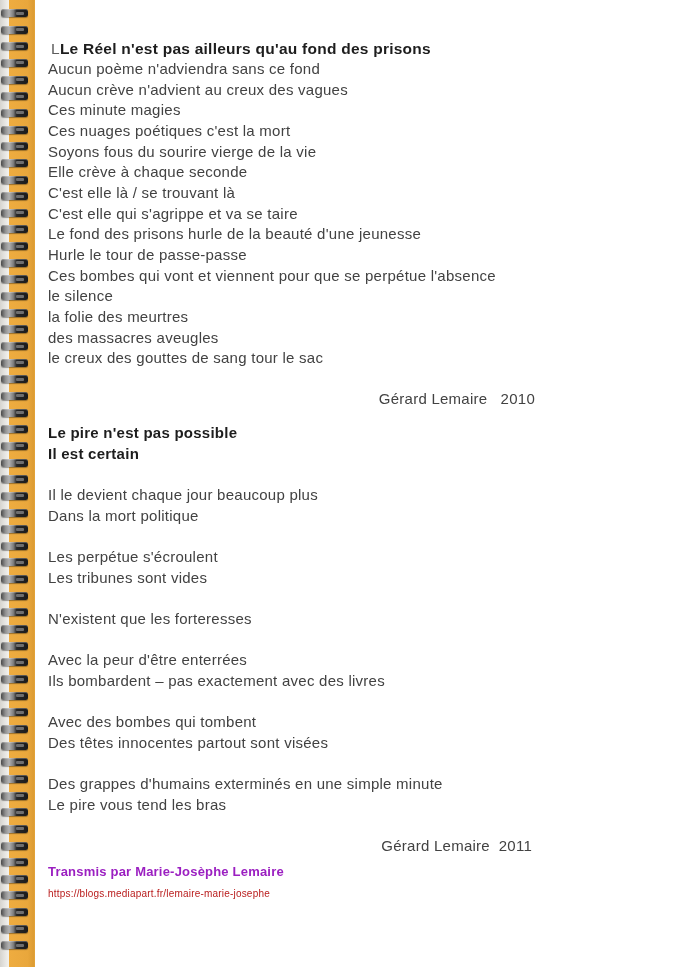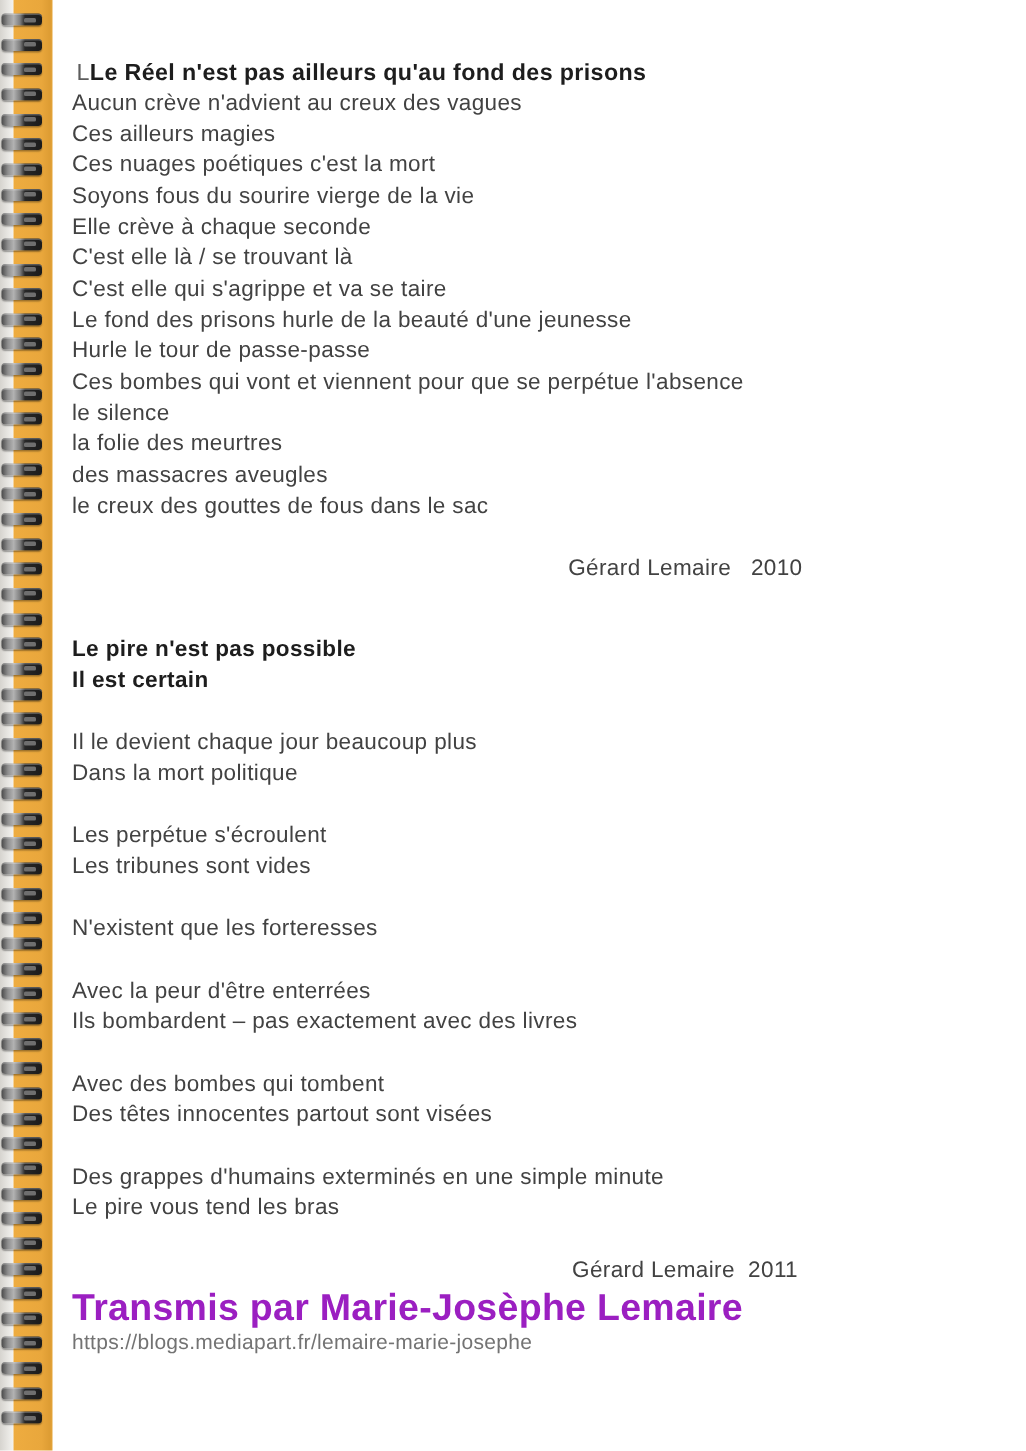--- a/index.html
+++ b/index.html
@@ -46,32 +46,32 @@
     font-size: 15.5px; font-weight: 400; line-height: 21px;
     color: #5d5d5d;
   }
   .p1-title .bold { font-weight: 700; color: #1d1d1d; }
   .line { white-space: pre; }
   .attribution {
     width: 487px; text-align: right; white-space: pre;
     margin-top: 20.65px;
   }
   .attribution2 { width: 484px; }
-  .p2-title { margin-top: 34px; }
+  .p2-title { margin-top: 13px; }
   .bold-lines .line { font-weight: 700; color: #1d1d1d; }
   .stanza { margin-top: 20.65px; }
   .transmitted {
     margin-top: 3px;
-    font-size: 25px; font-weight: 700; line-height: 24px;
+    font-size: 13px; font-weight: 700; line-height: 24px;
     letter-spacing: 0.2px;
     color: #9b1fc1;
   }
   .url {
-    font-size: 14px; line-height: 20.5px; letter-spacing: 0.2px;
-    color: #737373;
+    font-size: 10px; line-height: 20.5px; letter-spacing: 0.2px;
+    color: #b91c1c;
   }
 </style>
 </head>
 <body>
 
 <div class="page">
 
   <div>
     <div class="gutter"></div>
     <div class="strip"></div>
@@ -134,34 +134,35 @@
         <div class="coil" style="top: 924.75px;"></div>
         <div class="coil" style="top: 941.4px;"></div>
       </div>
   </div>
 
   <main class="content">
 
     <h1 class="p1-title"><span class="prefix">L</span><span class="bold">Le Réel n'est pas ailleurs qu'au fond des prisons</span></h1>
 
     <div class="lines">
+        <div class="line">Aucun poème n'adviendra sans ce fond</div>
         <div class="line">Aucun crève n'advient au creux des vagues</div>
-        <div class="line">Ces ailleurs magies</div>
+        <div class="line">Ces minute magies</div>
         <div class="line">Ces nuages poétiques c'est la mort</div>
         <div class="line">Soyons fous du sourire vierge de la vie</div>
         <div class="line">Elle crève à chaque seconde</div>
         <div class="line">C'est elle là / se trouvant là</div>
         <div class="line">C'est elle qui s'agrippe et va se taire</div>
         <div class="line">Le fond des prisons hurle de la beauté d'une jeunesse</div>
         <div class="line">Hurle le tour de passe-passe</div>
         <div class="line">Ces bombes qui vont et viennent pour que se perpétue l'absence</div>
         <div class="line">le silence</div>
         <div class="line">la folie des meurtres</div>
         <div class="line">des massacres aveugles</div>
-        <div class="line">le creux des gouttes de fous dans le sac</div>
+        <div class="line">le creux des gouttes de sang tour le sac</div>
       </div>
 
     <div class="attribution">Gérard Lemaire   2010</div>
 
     <div class="p2-title bold-lines">
         <div class="line">Le pire n'est pas possible</div>
         <div class="line">Il est certain</div>
       </div>
 
     <div class="stanzas">

